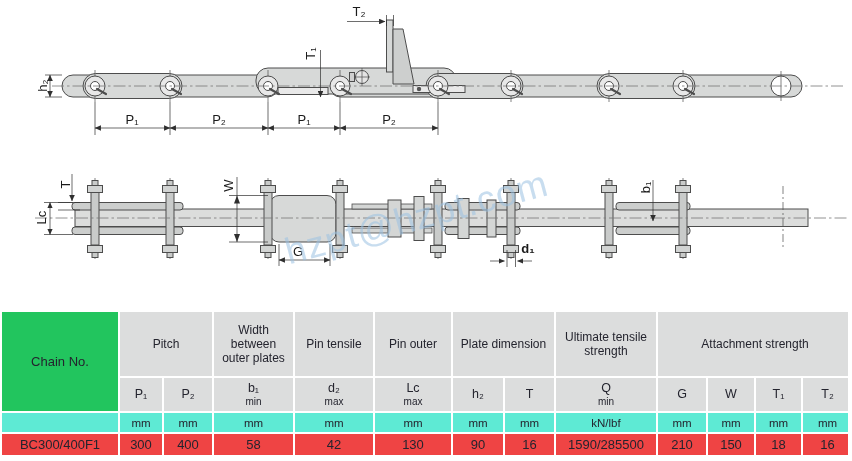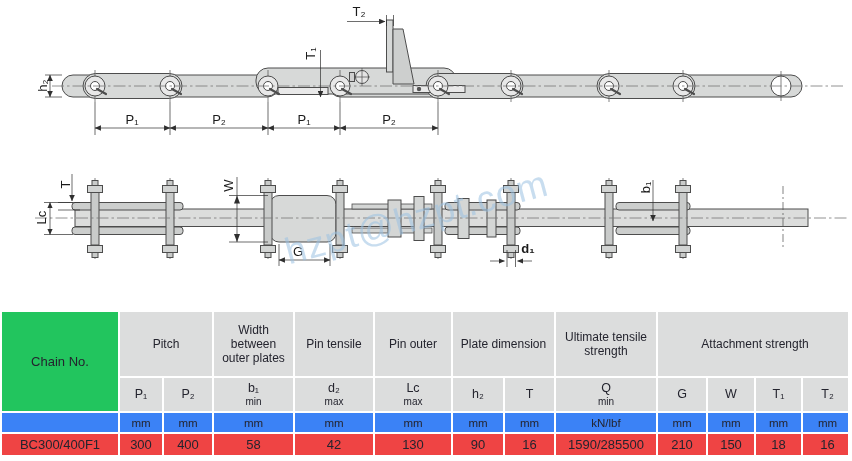--- a/index.html
+++ b/index.html
@@ -11,21 +11,21 @@
         transform:rotate(-90deg);}
   .watermark{position:absolute;left:286px;top:232px;font-size:37px;letter-spacing:1px;
              color:#9cc2e2;opacity:.55;transform:rotate(-15deg);transform-origin:0 50%;
              white-space:nowrap;}
   table.spec{position:absolute;left:0;top:310px;width:852px;border-collapse:collapse;
              table-layout:fixed;color:#24242e;}
   table.spec td{border:2px solid #ffffff;text-align:center;vertical-align:middle;
                 padding:1px 2px;overflow:hidden;}
   .rg td{height:62px;background:#dcdddd;font-size:12px;line-height:14px;}
   .rs td{height:31px;background:#dcdddd;font-size:12.5px;line-height:13px;}
-  .ru td{height:17px;background:#3b82f6;font-size:11.5px;}
+  .ru td{height:17px;background:#5eead4;font-size:11.5px;}
   .rd td{height:19px;background:#ef4444;font-size:13px;}
   td.hc{background:#22c55e;font-size:13px;}
   .note{display:block;font-size:10px;}
 </style>
 </head>
 <body>
 
 <div class="screen">
 
   <svg class="drawing" width="852" height="300" viewBox="0 0 852 300">

